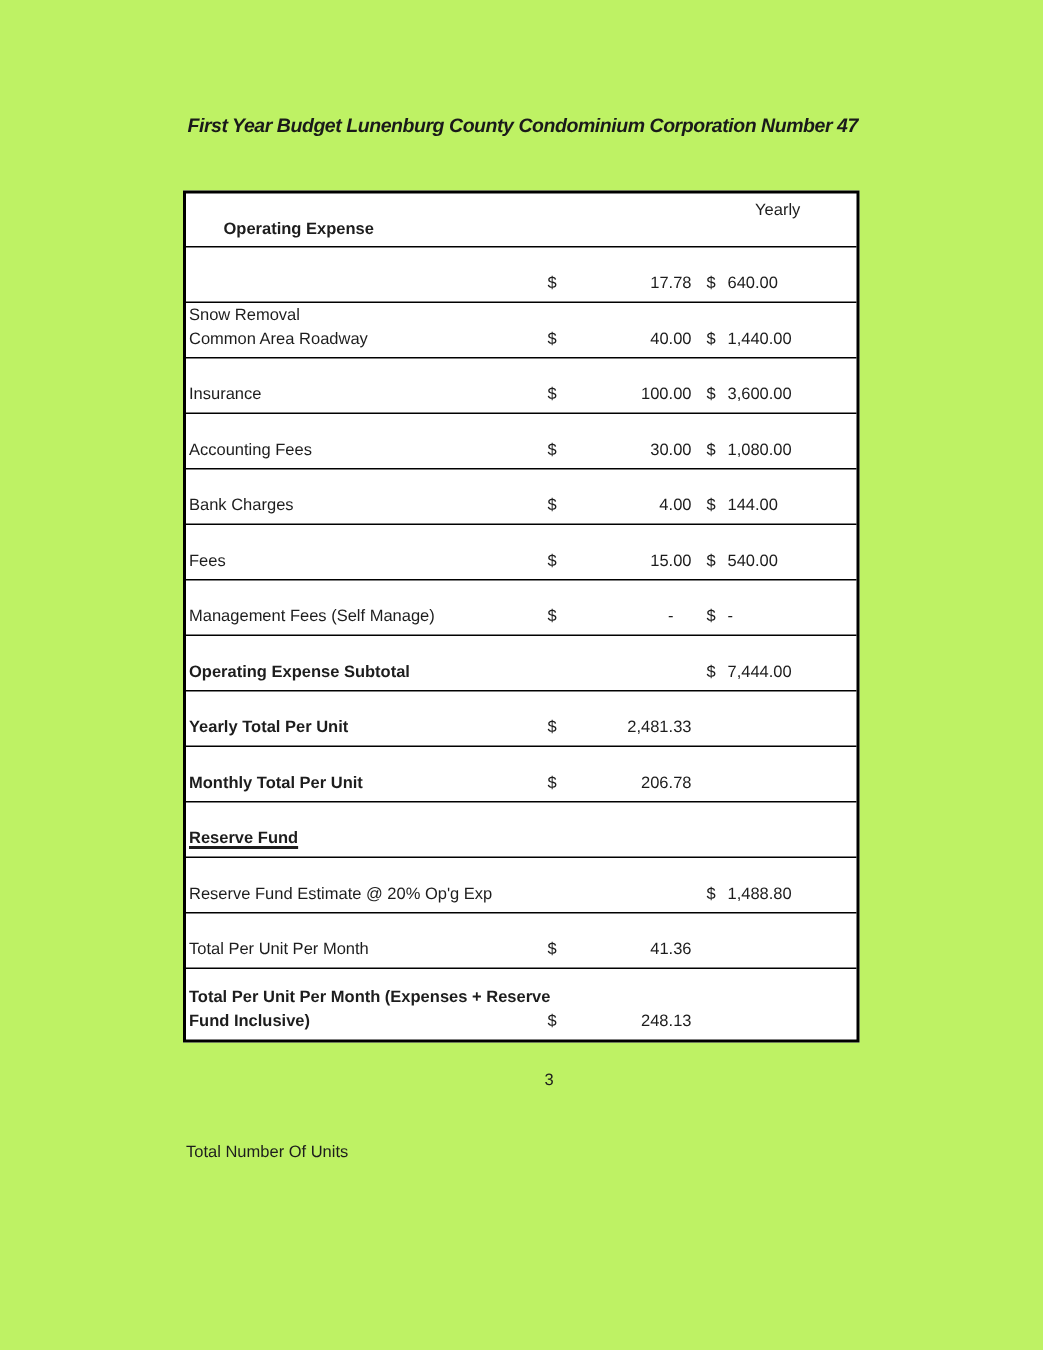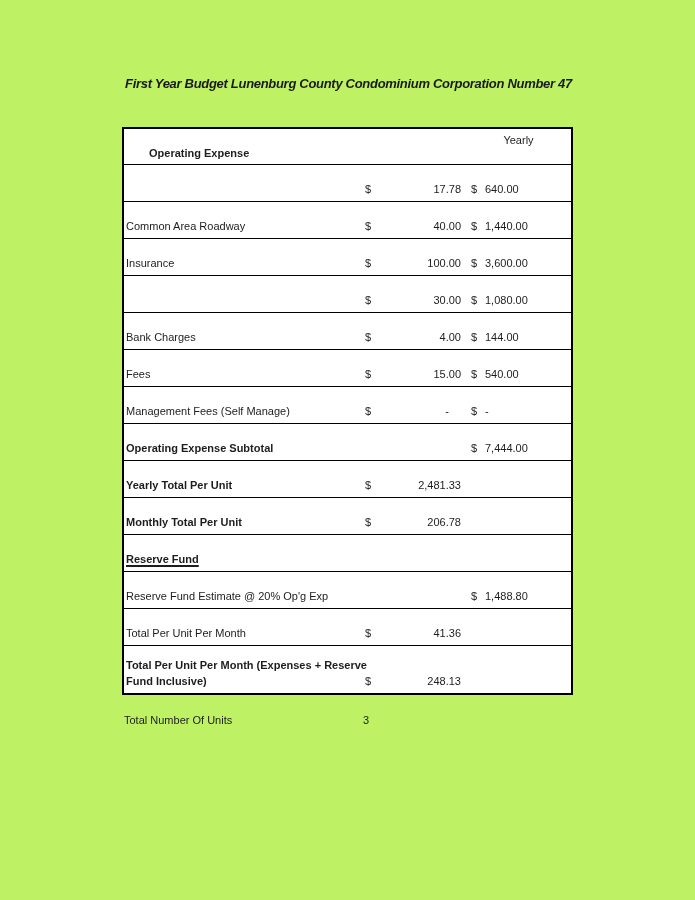--- a/index.html
+++ b/index.html
@@ -52,21 +52,21 @@
   .bold .label{ font-weight:700; }
   .underline .label .line{ text-decoration:underline; text-decoration-thickness:1.5px; text-underline-offset:2px; }
   .dash-c{ padding-right:12px; }
   .dash-y{ padding-right:8px; }
 
   .totals{
     position:absolute; left:124px; top:712px; width:451px;
     display:grid; grid-template-columns:239px auto;
     line-height:16px;
   }
-  .totals .t-label{ grid-column:1; white-space:nowrap; }
+  .totals .t-label{ grid-column:1; white-space:nowrap;margin-top:48px; }
   .totals .t-value{ grid-column:2; }
 </style>
 </head>
 <body>
 
 <div class="page">
 
   <div class="doc-title">First Year Budget Lunenburg County Condominium Corporation Number 47</div>
 
   <div class="budget-table">
@@ -78,40 +78,42 @@
 
     <div>
         <div class="grid-row row">
           <div class="cell c2">$</div>
           <div class="cell c3">17.78</div>
           <div class="cell c5">$</div>
           <div class="cell c6">640.00</div>
         </div>
         <div class="grid-row row">
           <div class="label">
+            <div class="line">Snow Removal</div>
             <div class="line">Common Area Roadway</div>
           </div>
           <div class="cell c2">$</div>
           <div class="cell c3">40.00</div>
           <div class="cell c5">$</div>
           <div class="cell c6">1,440.00</div>
         </div>
         <div class="grid-row row">
           <div class="label">
             <div class="line"></div>
             <div class="line">Insurance</div>
           </div>
           <div class="cell c2">$</div>
           <div class="cell c3">100.00</div>
           <div class="cell c5">$</div>
           <div class="cell c6">3,600.00</div>
         </div>
         <div class="grid-row row">
           <div class="label">
             <div class="line"></div>
+            <div class="line">Accounting Fees</div>
           </div>
           <div class="cell c2">$</div>
           <div class="cell c3">30.00</div>
           <div class="cell c5">$</div>
           <div class="cell c6">1,080.00</div>
         </div>
         <div class="grid-row row">
           <div class="label">
             <div class="line"></div>
             <div class="line">Bank Charges</div>

